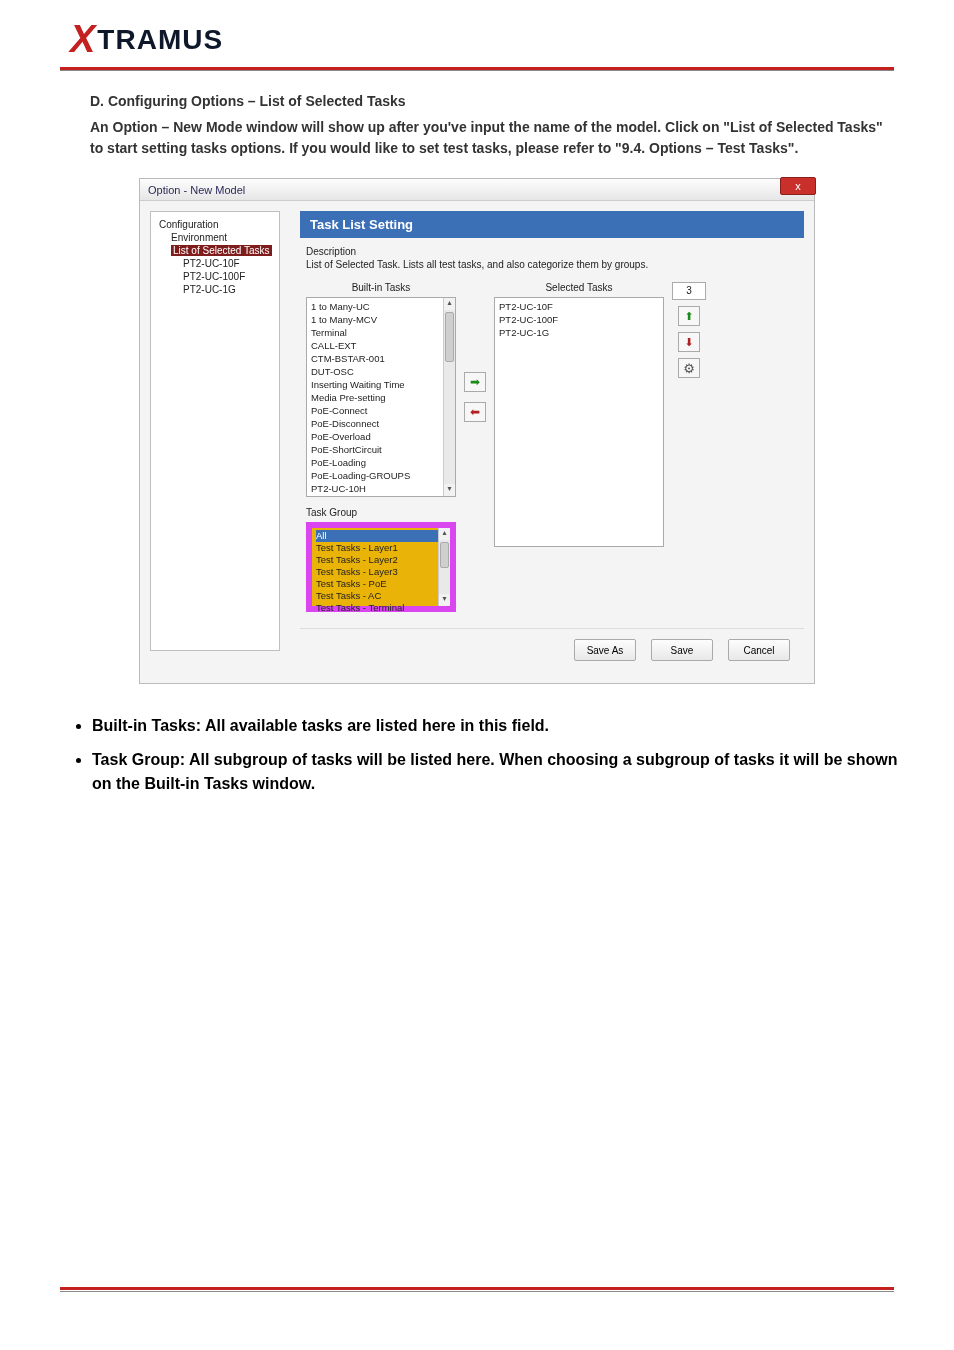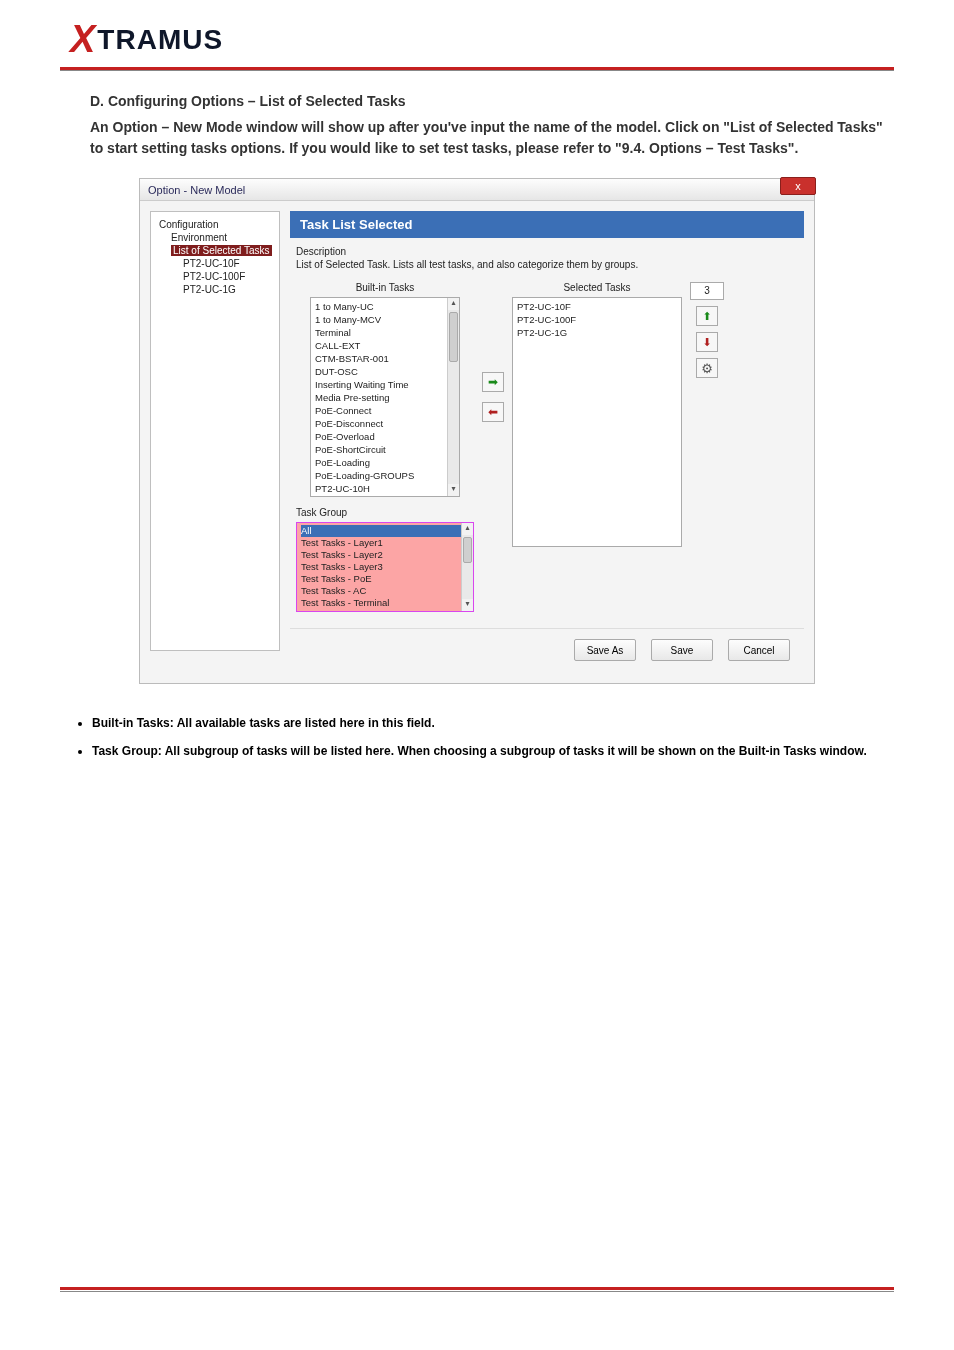--- a/index.html
+++ b/index.html
@@ -11,21 +11,21 @@
   .rule-red { height: 3px; background: #c52020; margin: 6px 60px 0 60px; }
   .rule-thin { height: 1px; background: #888; margin: 0 60px; }
   .section { padding: 20px 70px 0 90px; color: #333; font-size: 14px; line-height: 1.55; }
   .section .h { font-weight: bold; margin-bottom: 4px; }
   .section p { font-weight: bold; }
   .shot-wrap { display: flex; justify-content: center; margin-top: 18px; }
   .shot { width: 676px; background: #f4f4f4; border: 1px solid #bbb; position: relative; font-size: 10px; color: #222; }
   .shot-titlebar { height: 22px; display: flex; align-items: center; padding: 0 8px; background: linear-gradient(#fdfdfd,#e6e6e6); border-bottom: 1px solid #ccc; }
   .shot-title { font-size: 11px; color: #2a2a5a; }
   .close-btn { position: absolute; top: -2px; right: -2px; width: 36px; height: 18px; background: #c9302c; border: 1px solid #8a1f1c; border-radius: 2px; color: #fff; text-align: center; font-size: 11px; line-height: 16px; }
-  .shot-body { display: flex; padding: 10px; gap: 10px; justify-content: flex-end; }
+  .shot-body { display: flex; padding: 10px; gap: 20px; justify-content: flex-end; }
   .tree { width: 130px; border: 1px solid #bfbfbf; background: #fff; padding: 6px 4px; font-size: 10px; height: 440px; }
   .tree-node { padding: 1px 0 1px 4px; white-space: nowrap; }
   .tree-sel { background: #7f1d1d; color: #fff; display: inline-block; padding: 0 2px; }
   .tree-child { padding-left: 16px; }
   .main { flex: 1; }
   .panel-title { background: #3b6fb6; color: #fff; font-weight: bold; font-size: 13px; padding: 6px 10px; }
   .desc { padding: 8px 6px 4px 6px; font-size: 10px; }
   .desc-lbl { margin-bottom: 2px; }
   .lists { display: flex; gap: 8px; padding: 8px 6px 6px 6px; align-items: flex-start; }
   .col { display: flex; flex-direction: column; align-items: center; }
@@ -41,27 +41,27 @@
   .arr-btn { width: 22px; height: 20px; border: 1px solid #aaa; background: #f7f7f7; display: flex; align-items: center; justify-content: center; font-size: 12px; }
   .arr-right { color: #1a8a1a; }
   .arr-left { color: #b02020; }
   .side-ctl { display: flex; flex-direction: column; gap: 6px; align-items: center; }
   .count-box { width: 34px; height: 18px; border: 1px solid #aaa; background: #fff; text-align: center; font-size: 10px; line-height: 16px; }
   .mini-btn { width: 22px; height: 20px; border: 1px solid #aaa; background: #f7f7f7; display: flex; align-items: center; justify-content: center; font-size: 11px; }
   .up { color: #1a8a1a; }
   .down { color: #b02020; }
   .cfg { color: #555; font-size: 13px; }
   .group-col { margin-top: 10px; }
-  .grouplist { border: 1px solid #d946ef; background: #fca5a5; width: 178px; height: 90px; position: relative; }
+  .grouplist { border: 6px solid #d946ef; background: #eab308; width: 150px; height: 90px; position: relative; }
   .grouplist .items { padding: 2px 4px; }
   .grouplist .item { font-size: 9.5px; line-height: 12px; white-space: nowrap; }
   .grouplist .item.selrow { background: #3b6fb6; color: #fff; }
   .footer-btns { display: flex; justify-content: flex-end; gap: 8px; padding: 10px 14px 12px 0; border-top: 1px solid #ddd; margin-top: 10px; }
   .fbtn { min-width: 62px; height: 22px; border: 1px solid #aaa; background: linear-gradient(#fdfdfd,#e8e8e8); font-size: 10px; border-radius: 2px; margin-left: 7px; }
-  .bottom-area { padding: 30px 46px 0 92px; font-size: 12px; font-weight: bold; }
+  .bottom-area { padding: 30px 46px 0 92px; font-size: 16px; font-weight: bold; }
   .bullets { list-style: disc; padding-left: 0; }
   .bullets li { margin-bottom: 10px; line-height: 1.5; }
   .bullets li::marker { color: #000; }
   .footer-rule { position: absolute; left: 60px; right: 60px; bottom: 60px; height: 3px; background: #c52020; }
   .footer-rule2 { position: absolute; left: 60px; right: 60px; bottom: 58px; height: 1px; background: #888; }
 </style>
 </head>
 <body>
 
 <div class="hdr">
@@ -87,21 +87,21 @@
     <div class="shot-body">
       <div class="tree">
         <div class="tree-node">Configuration</div>
         <div class="tree-node tree-child">Environment</div>
         <div class="tree-node tree-child"><span class="tree-sel">List of Selected Tasks</span></div>
         <div class="tree-node" style="padding-left:28px">PT2-UC-10F</div>
         <div class="tree-node" style="padding-left:28px">PT2-UC-100F</div>
         <div class="tree-node" style="padding-left:28px">PT2-UC-1G</div>
       </div>
       <div class="main">
-        <div class="panel-title">Task List Selected</div>
+        <div class="panel-title">Task List Setting</div>
         <div class="desc">
           <div class="desc-lbl">Description</div>
           <div>List of Selected Task. Lists all test tasks, and also categorize them by groups.</div>
         </div>
         <div class="lists">
           <div class="col">
             <div class="col-lbl">Built-in Tasks</div>
             <div class="listbox">
               <div class="items" id="builtin-items">
                   <div class="item">1 to Many-UC</div>

